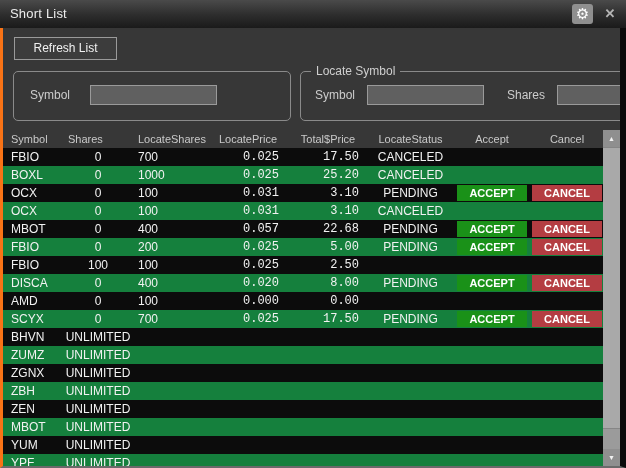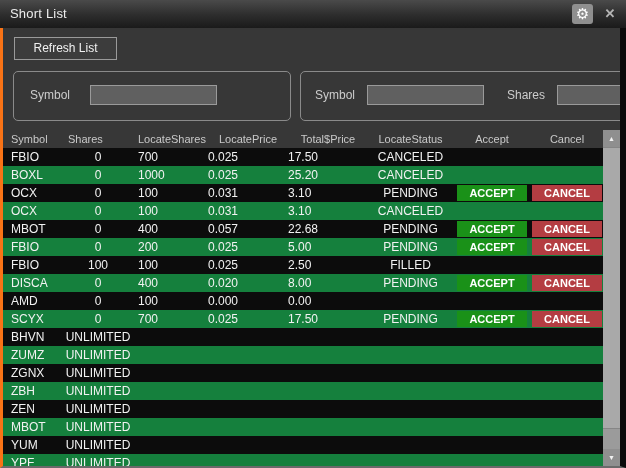--- a/index.html
+++ b/index.html
@@ -60,21 +60,21 @@
   }
   .grid-header{position:absolute;left:0;top:102px;color:#c9c9c9;font-size:11px;}
   .rows{position:absolute;left:0;top:120px;width:600px;}
   .grid-row{color:#f2f2f2;font-size:12px;cursor:default;}
   .grid-row.odd{background:#0c0c0c;}
   .grid-row.even{background:#15803d;}
   .cell{overflow:hidden;white-space:nowrap;}
   .a-left{text-align:left;padding-left:8px;}
   .a-left2{text-align:left;padding-left:10px;}
   .a-right{text-align:left;padding-right:5px;}
-  .a-right2{padding-right:9px;}
+  .a-right2{text-align:right;padding-right:9px;font-family:Liberation Mono, monospace;}
   .a-center{text-align:center;}
   .act-btn{
     display:inline-block;width:70px;height:16px;line-height:16px;margin:0 auto;
     font-size:11px;font-weight:bold;color:#ffffff;text-align:center;cursor:pointer;
   }
   
   .scrollbar{
     position:absolute;right:0;top:102px;width:17px;height:336px;background:#9b9b9b;
   }
   .sb-btn{
@@ -102,20 +102,21 @@
   <div class="content">
 
     <div class="refresh-btn">Refresh List</div>
 
     <div class="groupbox gb-search">
       <span class="gb-label" style="left:16px;">Symbol</span>
       <input class="gb-input" style="left: 76px; width: 127px;" value="">
     </div>
 
     <div class="groupbox gb-locate">
+      <span class="legend">Locate Symbol</span>
       <span class="gb-label" style="left:14px;">Symbol</span>
       <input class="gb-input" style="left: 66px; width: 117px;" value="">
       <span class="gb-label" style="left:206px;">Shares</span>
       <input class="gb-input" style="left: 256px; width: 80px;" value="">
     </div>
 
     <div class="grid-header">
         <div class="cell a-left">Symbol</div>
         <div class="cell a-left2">Shares</div>
         <div class="cell a-right">LocateShares</div>
@@ -185,21 +186,20 @@
           <div class="cell a-center">PENDING</div>
           <div class="cell a-center"><div class="act-btn" style="background: rgb(26, 145, 24);">ACCEPT</div></div>
           <div class="cell a-center"><div class="act-btn" style="background: rgb(180, 61, 66);">CANCEL</div></div>
         </div>
         <div class="grid-row odd">
           <div class="cell a-left">FBIO</div>
           <div class="cell a-center">100</div>
           <div class="cell a-right">100</div>
           <div class="cell a-right2">0.025</div>
           <div class="cell a-right2">2.50</div>
-          <div class="cell a-center">FILLED</div>
           <div class="cell a-center"></div>
           <div class="cell a-center"></div>
         </div>
         <div class="grid-row even">
           <div class="cell a-left">DISCA</div>
           <div class="cell a-center">0</div>
           <div class="cell a-right">400</div>
           <div class="cell a-right2">0.020</div>
           <div class="cell a-right2">8.00</div>
           <div class="cell a-center">PENDING</div>

